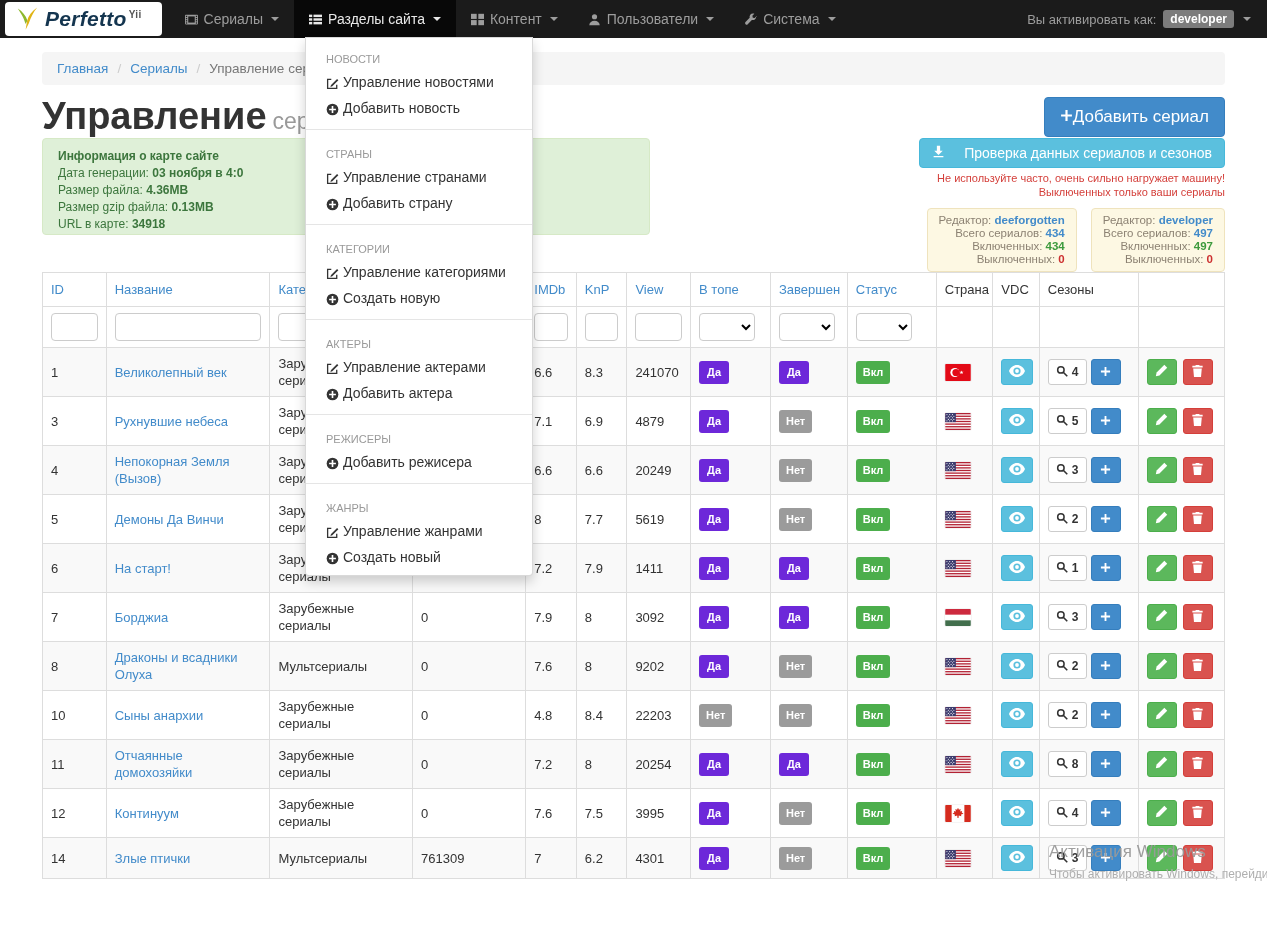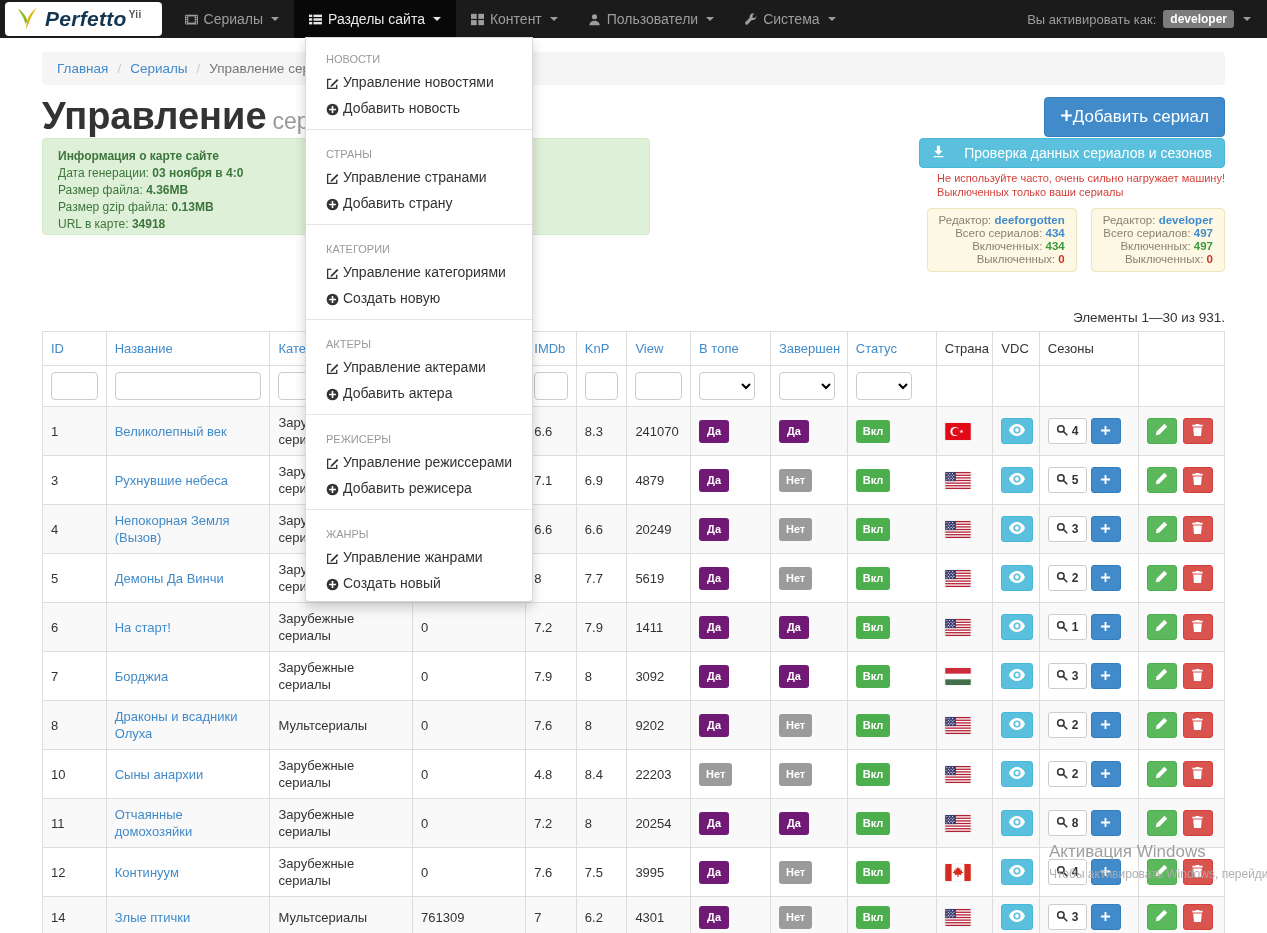--- a/index.html
+++ b/index.html
@@ -28,41 +28,41 @@
 .bc-current{color:#777}
 .page-head{display:flex;justify-content:space-between;align-items:center;margin-top:10px}
 h1{font-size:38px;font-weight:bold;color:#333}
 h1 small{font-size:23px;color:#999;font-weight:normal;margin-left:6px}
 .btn-add{background:#428bca;border:1px solid #357ebd;color:#fff;font-size:17px;padding:9px 15px;border-radius:4px;display:flex;align-items:center;gap:0}
 .info-row{display:flex;justify-content:space-between;align-items:flex-start;margin-top:0}
 .sitemap-box{width:608px;height:97px;background:#dff0d8;border:1px solid #d6e9c6;border-radius:4px;padding:9px 15px;color:#3c763d;font-size:12px;line-height:17px}
 .sm-title{font-weight:bold}
 .right-col{display:flex;flex-direction:column;align-items:flex-end}
 .btn-check{background:#5bc0de;border:1px solid #46b8da;color:#fff;font-size:14px;padding:6px 12px;border-radius:4px;display:flex;align-items:center;gap:19px}
-.warnings{margin-top:3px;text-align:left;color:#d43f3a;font-size:11px;line-height:14px}
+.warnings{margin-top:3px;text-align:right;color:#d43f3a;font-size:11px;line-height:14px}
 .editor-boxes{display:flex;gap:14px;margin-top:9px}
 .editor-box{background:#fdf8e3;border:1px solid #efe3bd;border-radius:4px;padding:5px 11px;font-size:11.5px;line-height:13px;text-align:right;color:#8c8273}
 .v-blue{color:#428bca;font-weight:bold;cursor:pointer}
 .v-green{color:#3d9a3d;font-weight:bold}
 .v-red{color:#cc2f2f;font-weight:bold}
 .summary{text-align:right;font-size:13.5px;color:#333;margin-top:38px;margin-bottom:6px}
 
 table.grid{width:100%;border-collapse:collapse;table-layout:fixed;font-size:13px}
 .grid th,.grid td{border:1px solid #ddd;padding:7px 8px;vertical-align:middle;text-align:left;overflow:hidden;line-height:17px}
 .grid thead th{font-weight:normal;padding:8px}
 .th-link{color:#428bca;cursor:pointer}
 .th-plain{color:#333}
 .filters td{padding:6px 8px}
 .filter-input{width:100%;height:28px;border:1px solid #ccc;border-radius:4px;padding:0 6px;font-size:13px;font-family:inherit}
 .filter-select{height:28px;min-width:56px;border:1px solid #ccc;border-radius:4px;background:#fff;font-size:13px;font-family:inherit}
 tr.odd{background:#f9f9f9}
 .title-link{color:#428bca;cursor:pointer}
 .c-num,.c-ctr{text-align:center}
 .badge{display:inline-block;min-width:30px;padding:3px 7px;border-radius:3px;color:#fff;font-size:11px;font-weight:bold;text-align:center}
-.badge-yes{background:#701a75}
+.badge-yes{background:#6d28d9}
 .badge-no{background:#9b9b9b}
 .badge-on{background:#4cae4c}
 .flag-wrap svg{width:26px;height:17px;box-shadow:0 0 1px rgba(0,0,0,.4);vertical-align:middle;border-radius:1px}
 .btn-xs{height:26px;min-width:30px;border-radius:3px;border:1px solid transparent;display:inline-flex;align-items:center;justify-content:center;gap:4px;padding:0 7px;vertical-align:middle}
 .btn-eye{background:#5bc0de;border-color:#46b8da}
 .btn-seasons{background:#fff;border-color:#ccc;color:#333;font-size:12px;font-weight:bold}
 .btn-plus{background:#428bca;border-color:#357ebd;margin-left:4px}
 .btn-edit{background:#5cb85c;border-color:#4cae4c}
 .btn-del{background:#d9534f;border-color:#d43f3a;margin-left:6px}
 .c-seasons{text-align:left}
@@ -215,21 +215,20 @@
           <div class="editor-box">
             <div><span>Редактор:</span> <a class="v-blue">developer</a></div>
             <div><span>Всего сериалов:</span> <b class="v-blue">497</b></div>
             <div><span>Включенных:</span> <b class="v-green">497</b></div>
             <div><span>Выключенных:</span> <b class="v-red">0</b></div>
           </div>
         </div>
     </div>
   </div>
 
-  <div class="summary">Элементы 1—30 из 931.</div>
 
   <table class="grid">
     <colgroup id="cols">
         <col style="width: 63px;">
         <col style="width: 162px;">
         <col style="width: 141px;">
         <col style="width: 112px;">
         <col style="width: 50px;">
         <col style="width: 50px;">
         <col style="width: 63px;">
@@ -1033,29 +1032,20 @@
           <path fill="#fff" d="M7 3.8h2V7h3.2v2H9v3.2H7V9H3.8V7H7z"></path>
         </svg>
       </span>
       <span>Добавить актера</span>
     </div>
     <div class="dd-divider"></div>
     <div class="dd-header">РЕЖИСЕРЫ</div>
     <div class="dd-item">
       <span class="icon">
         <svg width="13" height="13" viewBox="0 0 16 16">
-          <path fill="none" stroke="#333" stroke-width="1.6" d="M6.5 2.8H2v11.2h11.2V9.5"></path>
-          <path fill="#333" d="M6.2 9.8 13.6 2.4l1.6 1.6-7.4 7.4-2.4.8z"></path>
-        </svg>
-      </span>
-      <span>Управление режиссерами</span>
-    </div>
-    <div class="dd-item">
-      <span class="icon">
-        <svg width="13" height="13" viewBox="0 0 16 16">
           <circle cx="8" cy="8" r="7.2" fill="#333"></circle>
           <path fill="#fff" d="M7 3.8h2V7h3.2v2H9v3.2H7V9H3.8V7H7z"></path>
         </svg>
       </span>
       <span>Добавить режисера</span>
     </div>
     <div class="dd-divider"></div>
     <div class="dd-header">ЖАНРЫ</div>
     <div class="dd-item">
       <span class="icon">

